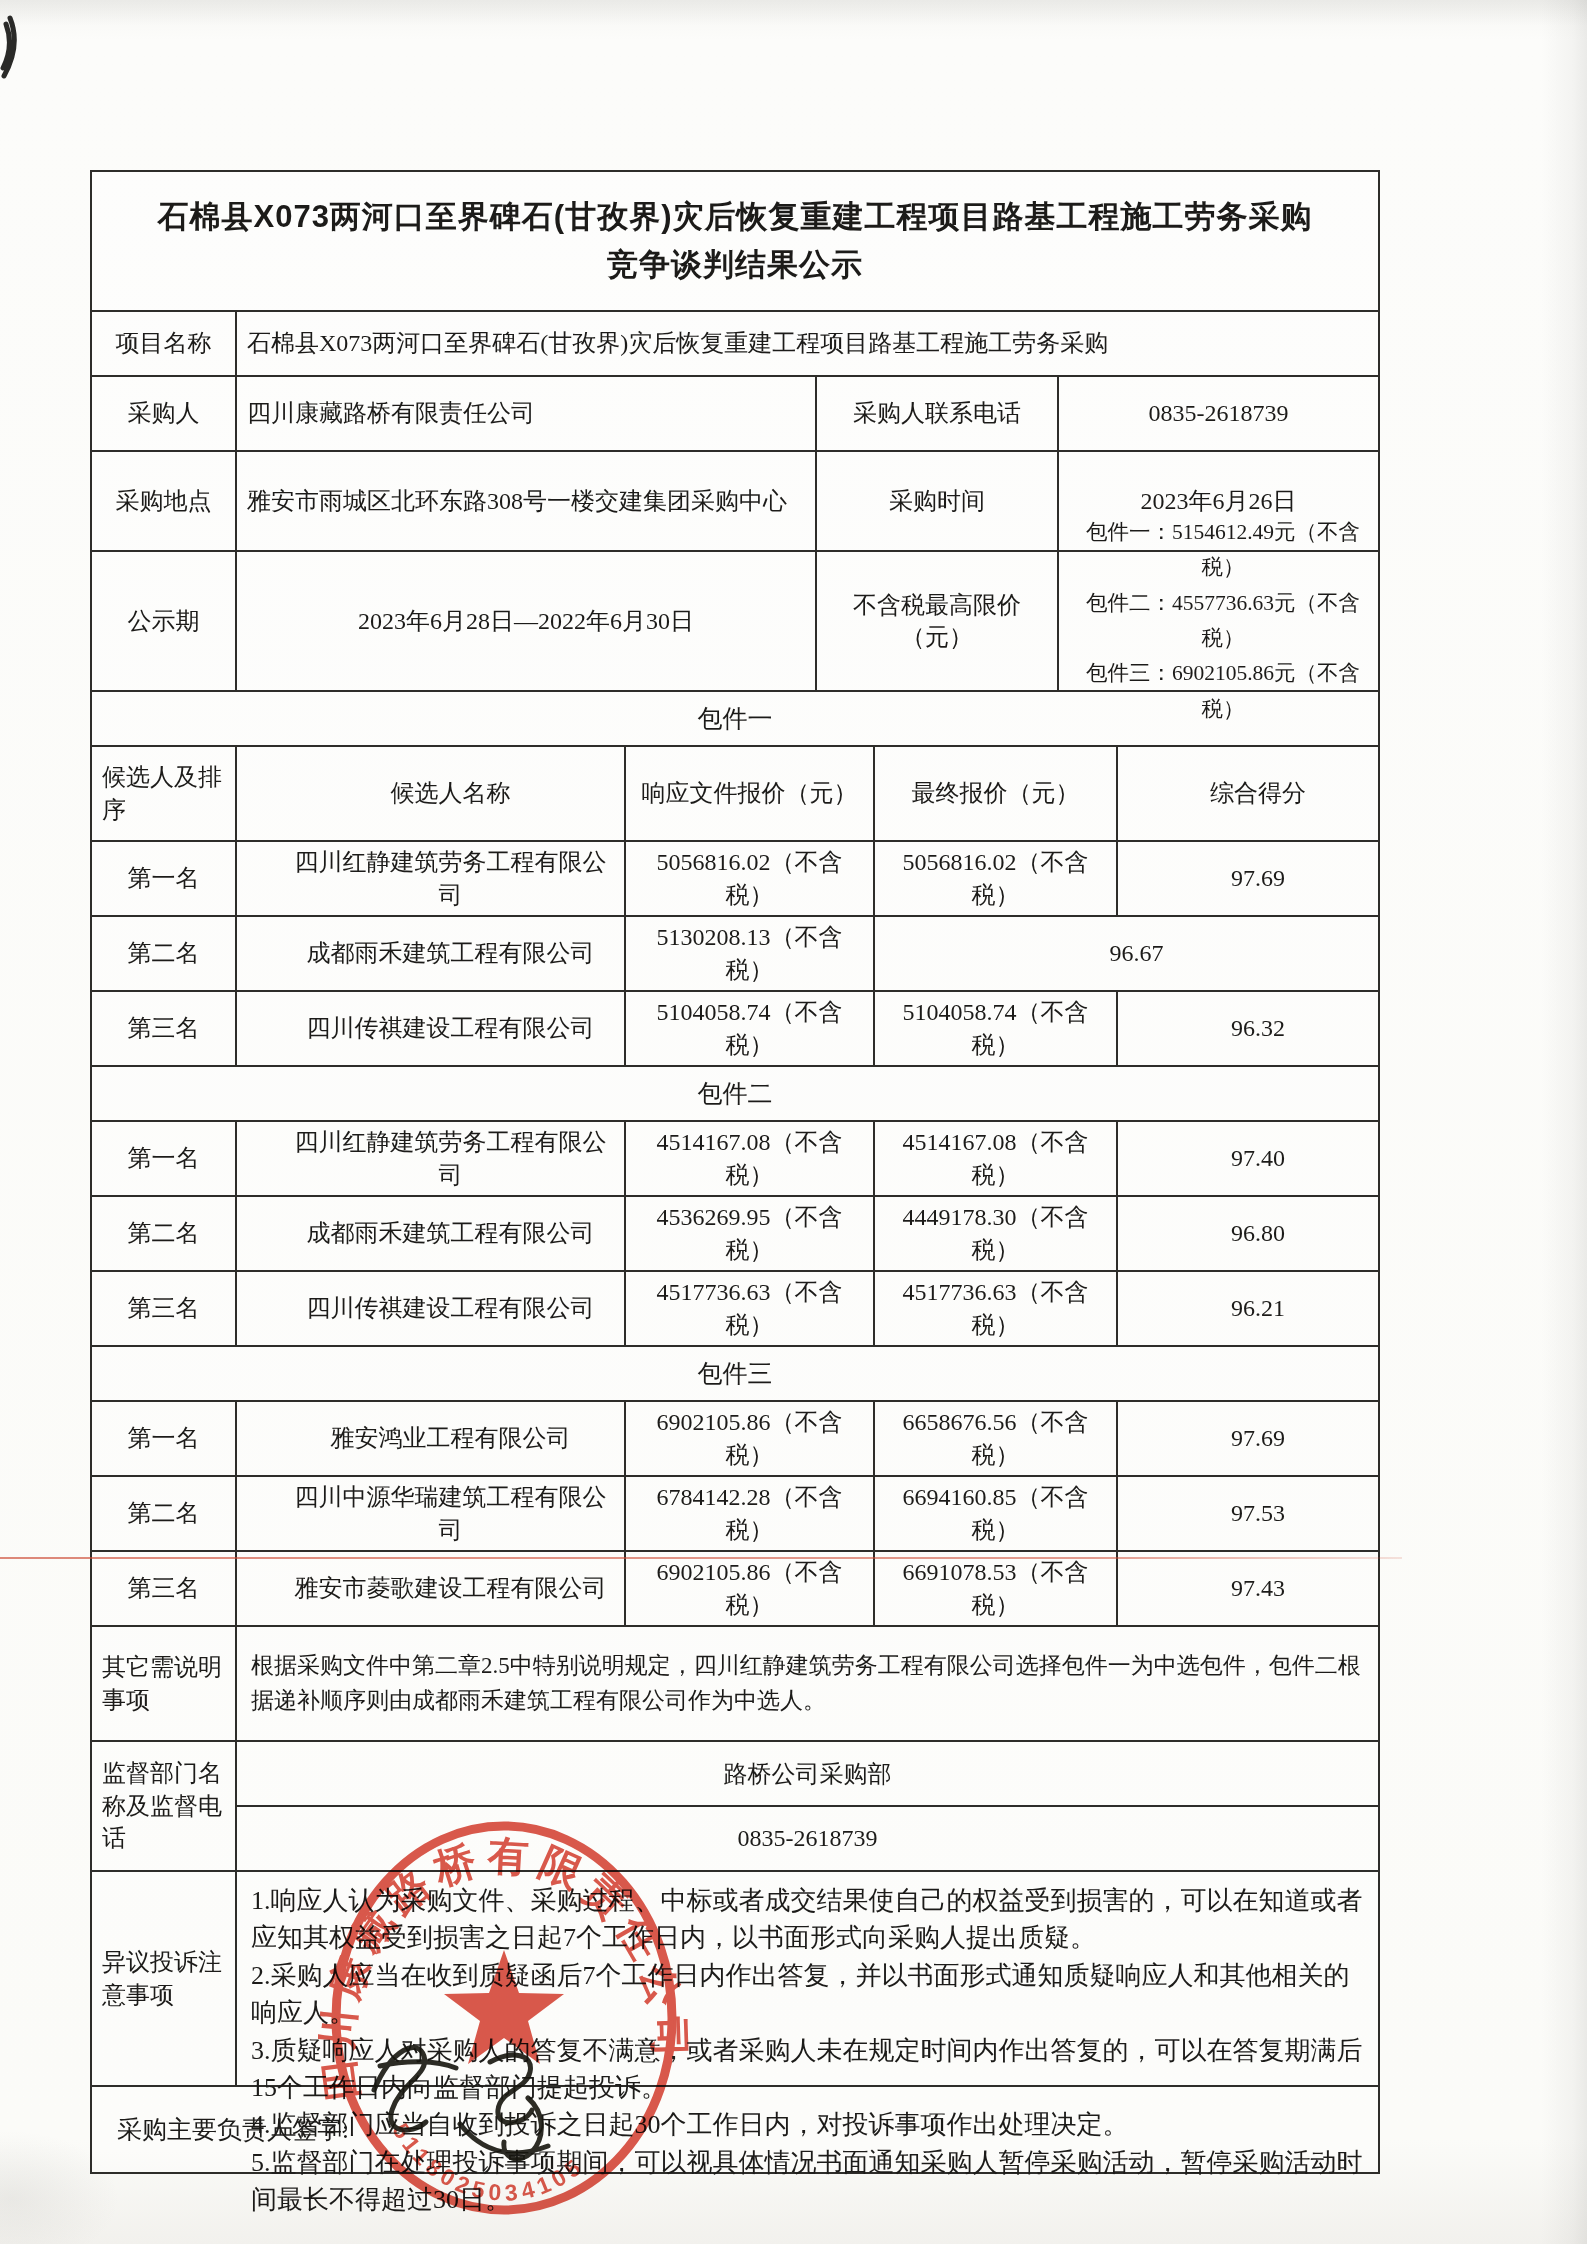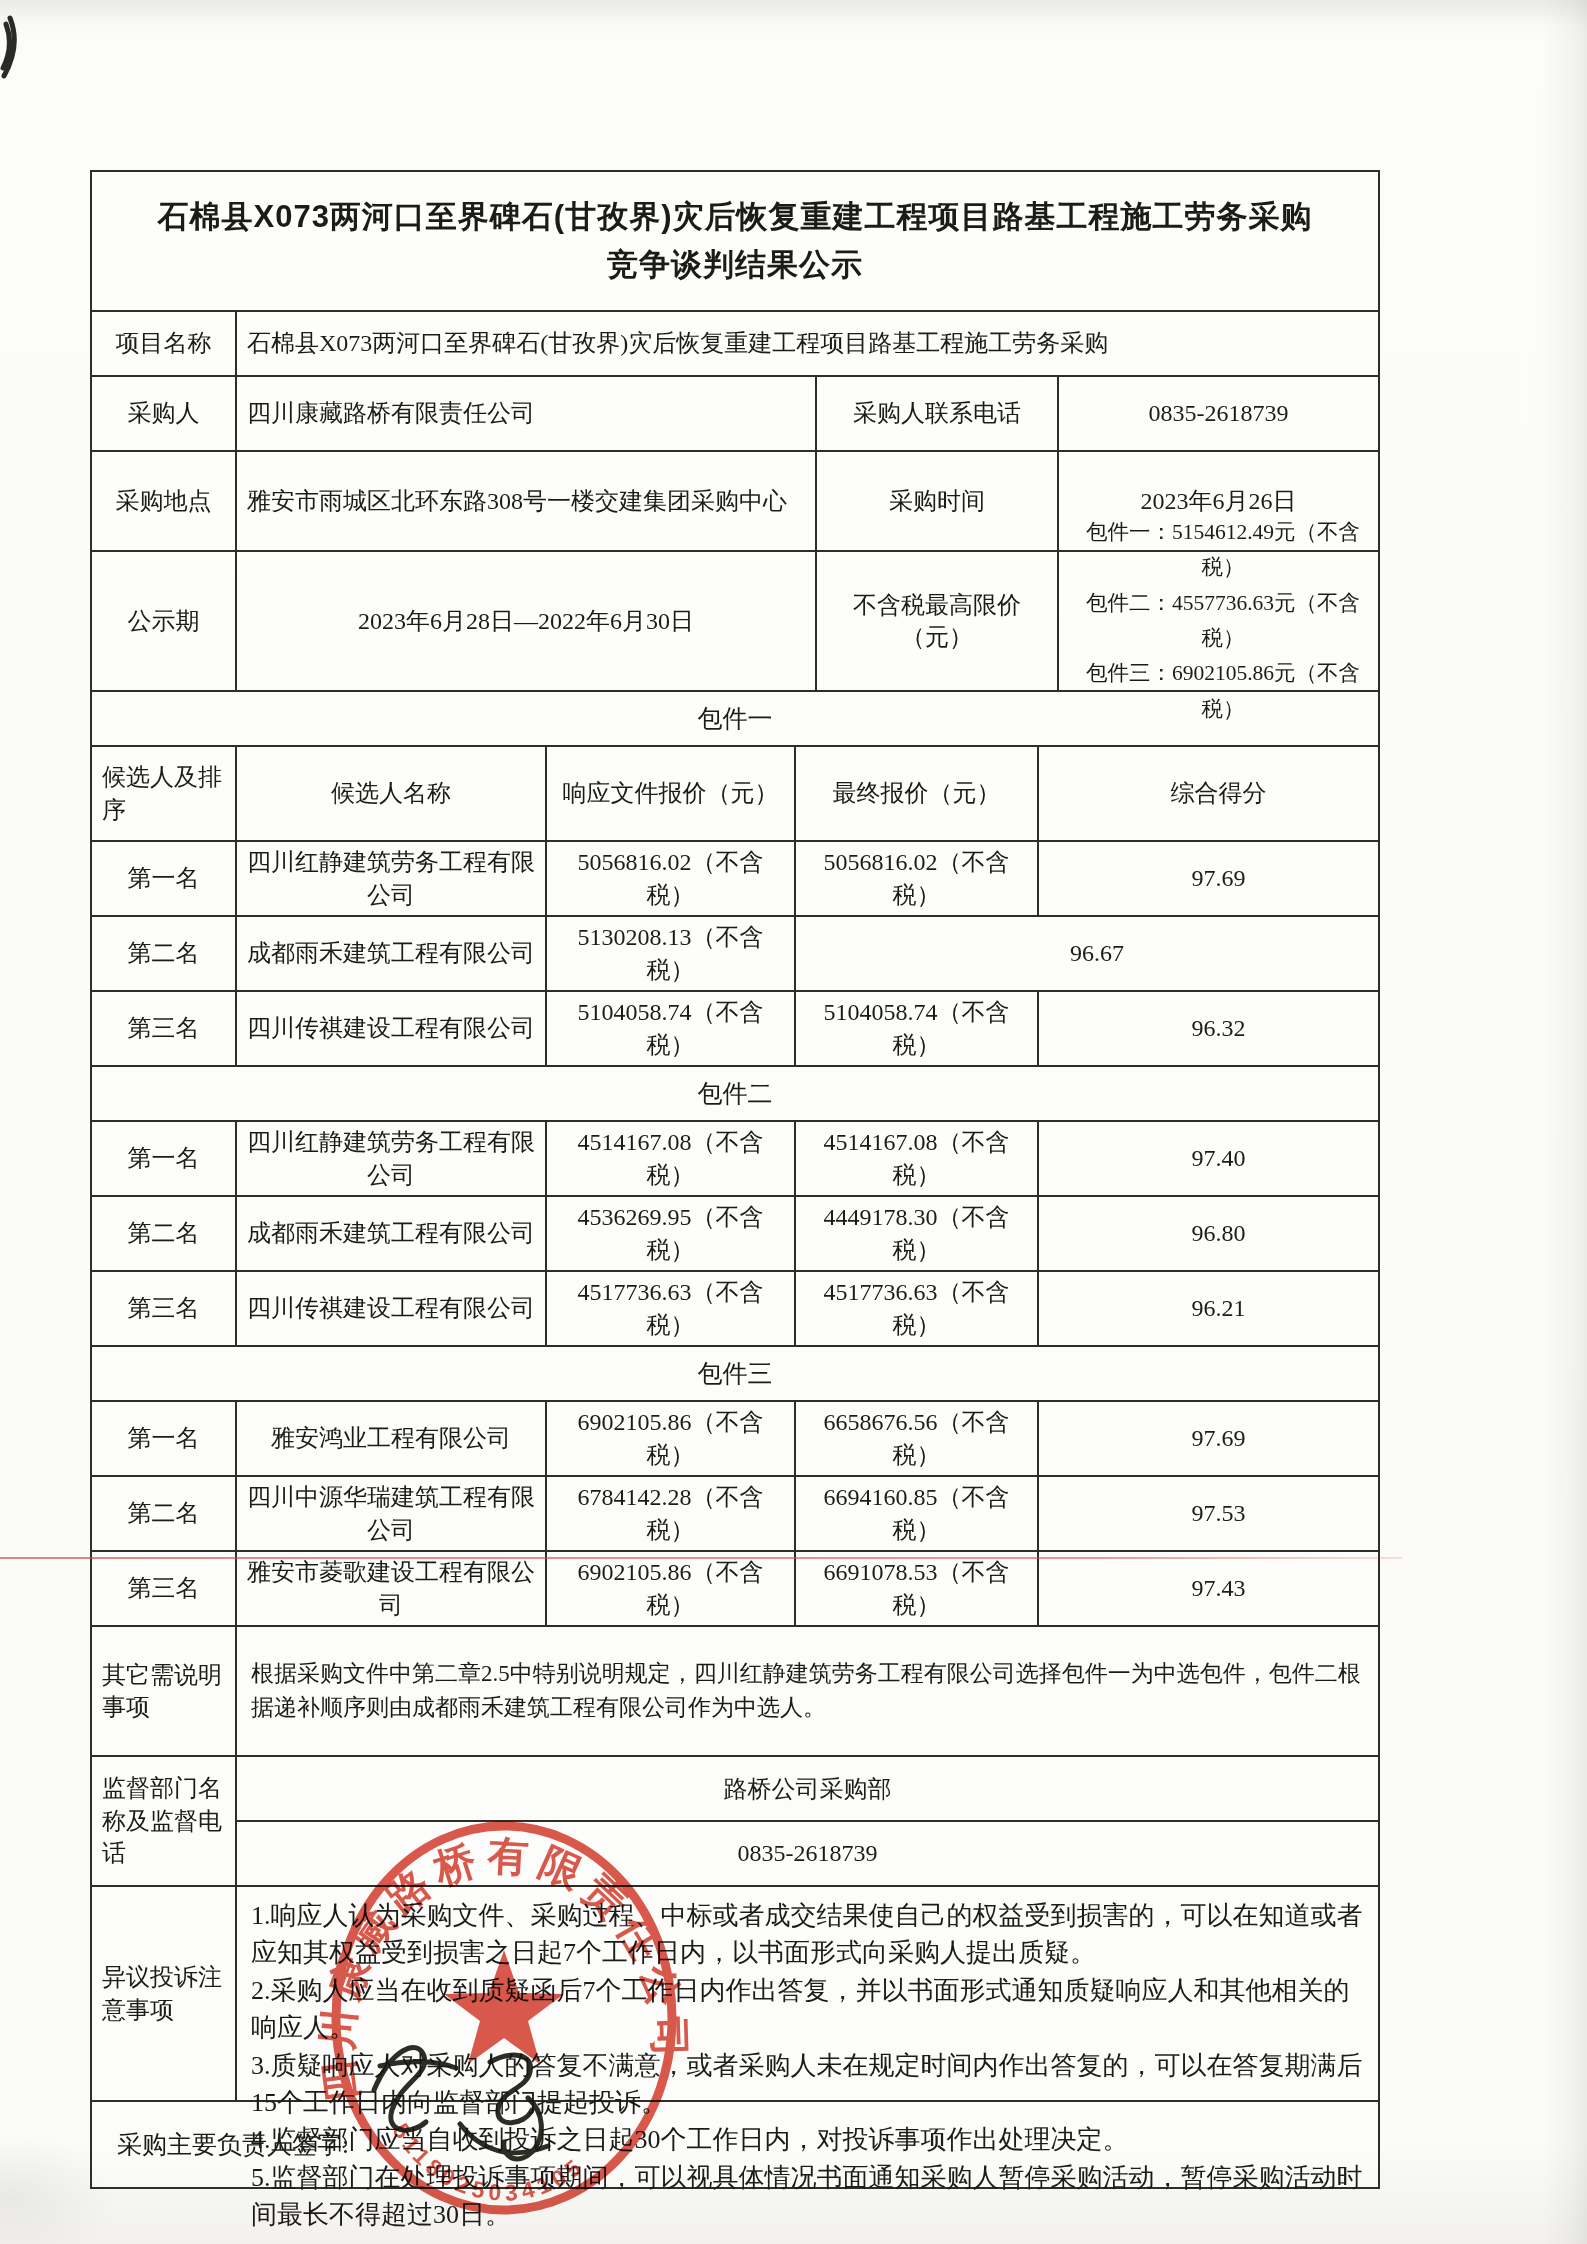--- a/index.html
+++ b/index.html
@@ -38,34 +38,34 @@
   .doc-title{font-family:"Liberation Sans", sans-serif;font-weight:bold;font-size:31px;line-height:1.55;text-align:center;letter-spacing:1px;}
 
   .r-project{height:65px;}
   .r-purchaser{height:75px;}
   .r-location{height:100px;}
   .r-publicity{height:140px;}
   .banner{height:55px;}
   .banner .cell{font-size:25px;}
   .header-row{height:95px;}
   .crow{height:75px;}
-  .r-other{height:130px;}
+  .r-other{height:115px;}
   .r-supervisor{height:130px;padding:0;}
   .r-objection{height:215px;}
   .r-sign{height:85px;}
 
   
   .w-label{width:145px;flex:none;font-size:24px;}
   .w-val{width:580px;flex:none;}
   .w-label2{width:242px;flex:none;}
   .w-val2{flex:1;}
 
   
   .c-rank{width:145px;flex:none;}
-  .c-name{width:310px;flex:none;}
+  .c-name{width:349px;flex:none;margin-left:40px;}
   .c-bid{width:249px;flex:none;}
   .c-final{width:243px;flex:none;}
   .c-score{flex:1;padding-left:30px;}
 
   .maxprice{display:flex;flex-direction:column;align-items:flex-start;justify-content:center;font-size:21.5px;line-height:1.65;margin-left:9px;}
   .sup-right{flex:1;display:flex;flex-direction:column;border-right:none;padding:0;}
   .sup-sub{flex:1;display:flex;align-items:center;justify-content:center;font-size:24px;}
   .sup-sub:first-child{border-bottom:2px solid #2e2d2a;}
   .objection-list{display:block;font-size:26px;line-height:1.42;padding:10px 14px;}
   .objection-list div{margin:1px 0;}

